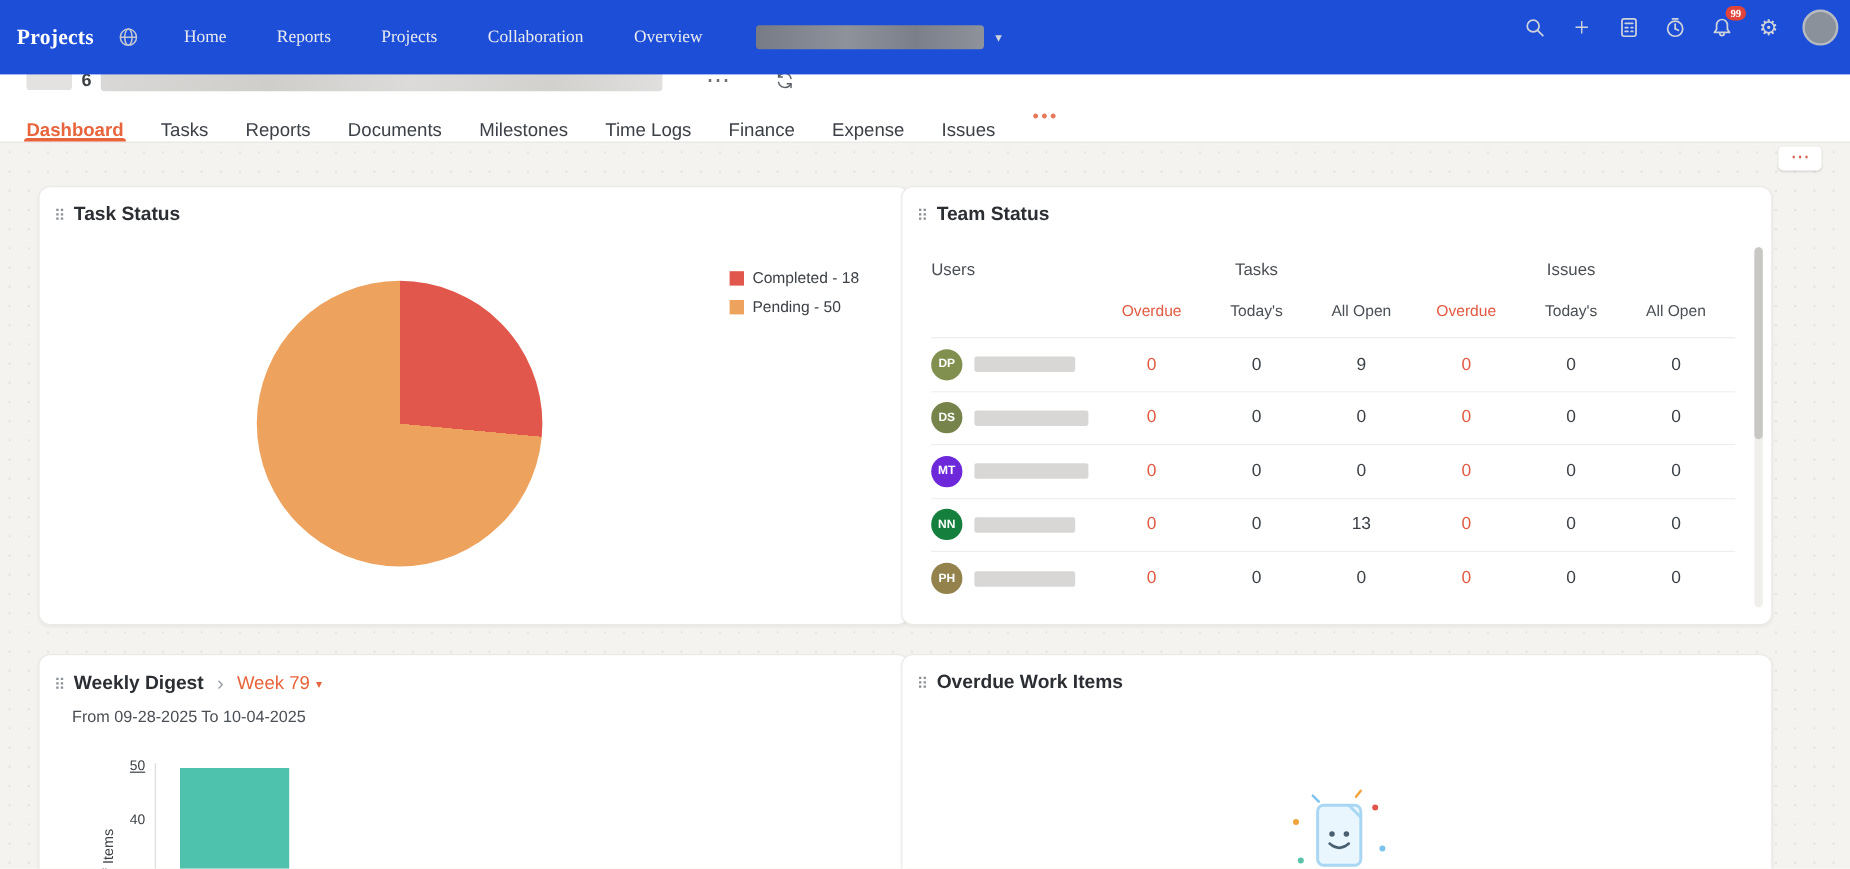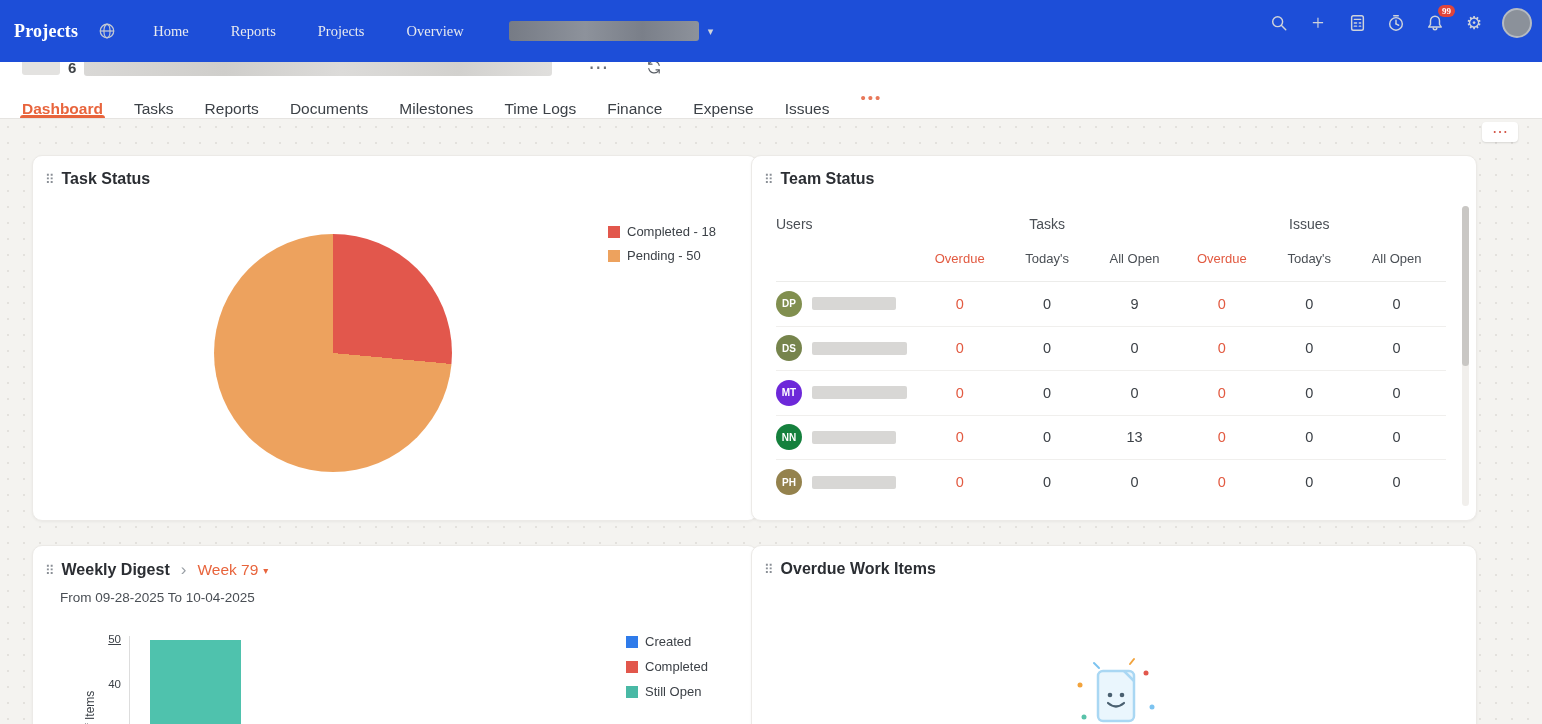--- a/index.html
+++ b/index.html
@@ -111,20 +111,21 @@
       <svg width="18" height="18" viewBox="0 0 20 20" style="stroke:#c2c8d2;fill:none;stroke-width:1.4">
         <circle cx="10" cy="10" r="7.5"></circle>
           <ellipse cx="10" cy="10" rx="3.4" ry="7.5"></ellipse>
         <line x1="2.5" y1="10" x2="17.5" y2="10"></line>
       </svg>
     </div>
     <div class="nav-menu">
       <div class="nav-item">Home</div>
       <div class="nav-item">Reports</div>
       <div class="nav-item">Projects</div>
+      <div class="nav-item">Collaboration</div>
       <div class="nav-item">Overview</div>
     </div>
     <div class="nav-redacted"></div>
     <div class="nav-caret">▾</div>
 
     <div class="nav-right">
       <div class="icon-btn">
         <svg width="18" height="18" viewBox="0 0 20 20">
             <circle cx="8.5" cy="8.5" r="5.5"></circle>
             <line x1="12.8" y1="12.8" x2="17.5" y2="17.5"></line>
@@ -321,34 +322,20 @@
         </span>
       </div>
       <div class="wd-dates">From 09-28-2025 To 10-04-2025</div>
 
       <div class="ytick" style="left:62px; top:87px;text-decoration:underline;">50</div>
       <div class="ytick" style="left:62px; top:132px;">40</div>
       <div class="yaxis-line"></div>
       <div class="wd-bar" style="top: 94px; height: 225px;"></div>
       <div class="ylabel">No. of Items</div>
 
-      <div class="legend" id="wd-legend">
-        <div class="legend-item">
-          <span class="legend-sq" style="background: rgb(47, 123, 234);"></span>
-          <span class="legend-label">Created</span>
-        </div>
-        <div class="legend-item">
-          <span class="legend-sq" style="background: rgb(226, 87, 76);"></span>
-          <span class="legend-label">Completed</span>
-        </div>
-        <div class="legend-item">
-          <span class="legend-sq" style="background: rgb(73, 185, 165);"></span>
-          <span class="legend-label">Still Open</span>
-        </div>
-      </div>
     </div>
 
     <div class="card" id="card-overdue">
       <div class="card-title-row">
         <span class="drag-handle">⠿</span>
         <span class="card-title">Overdue Work Items</span>
       </div>
       <div class="empty-state">
         <svg width="86" height="110" viewBox="0 0 86 110">
           <circle cx="8" cy="34" r="2.5" fill="#f2a33c"></circle>

